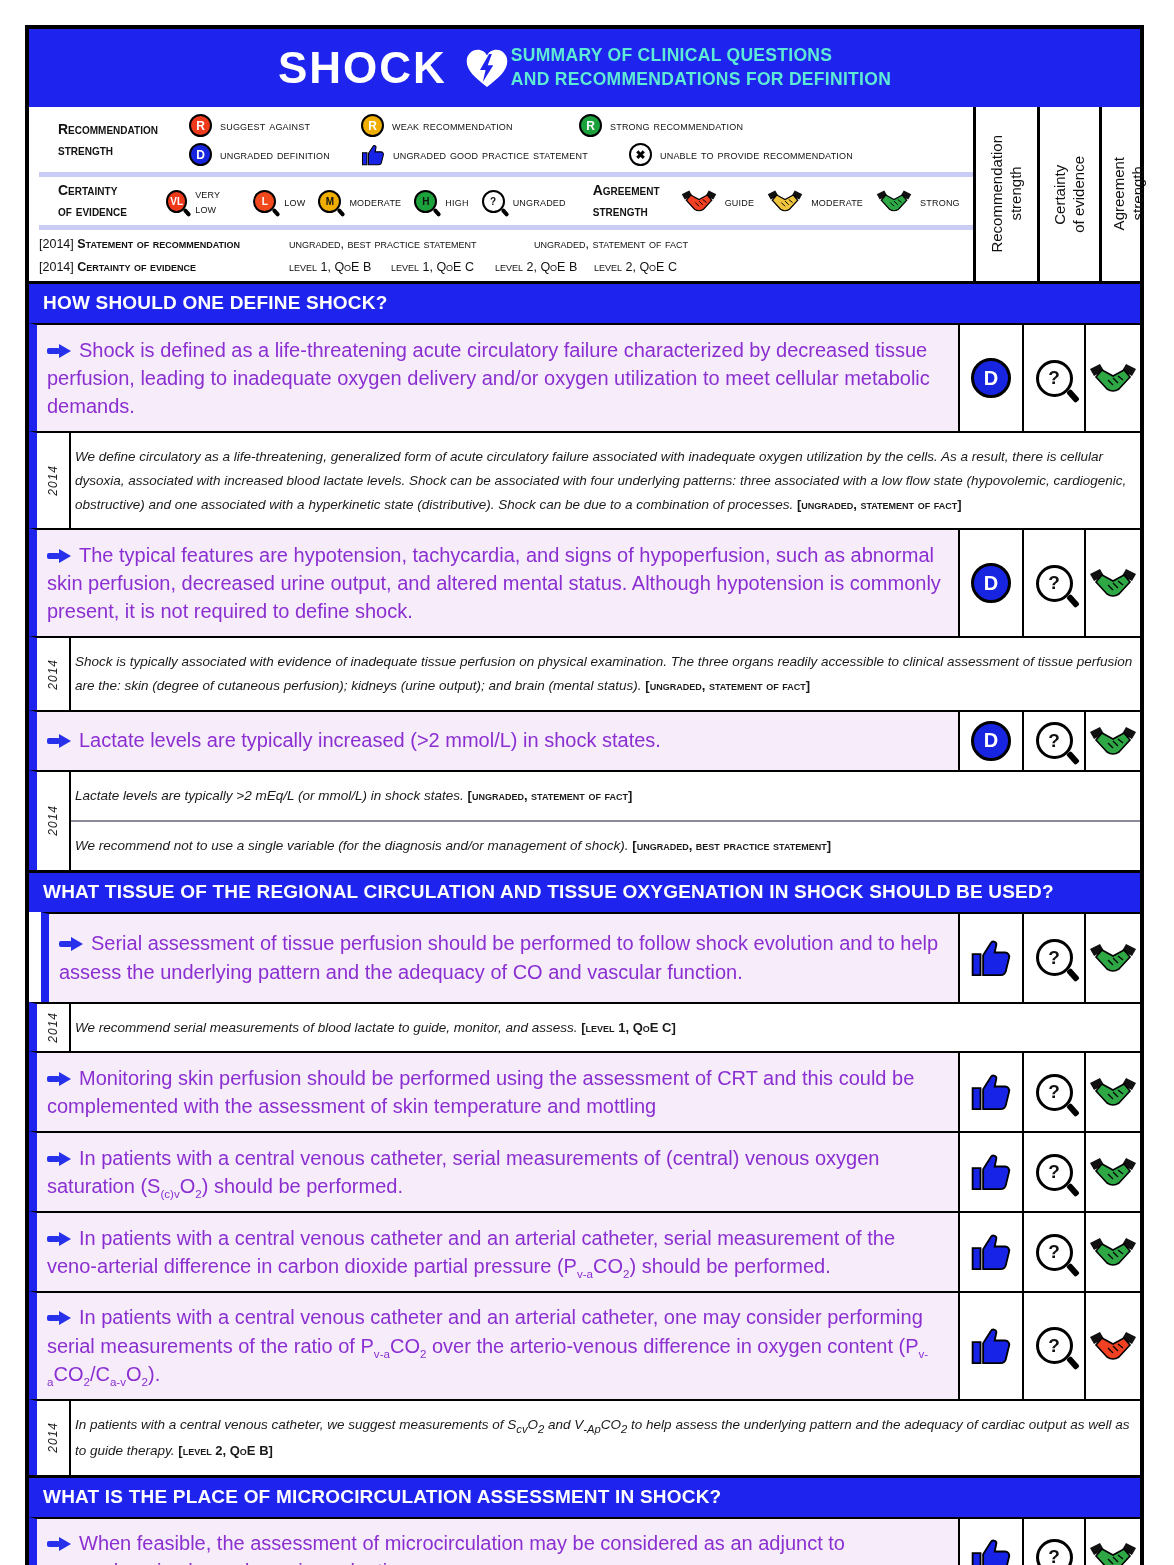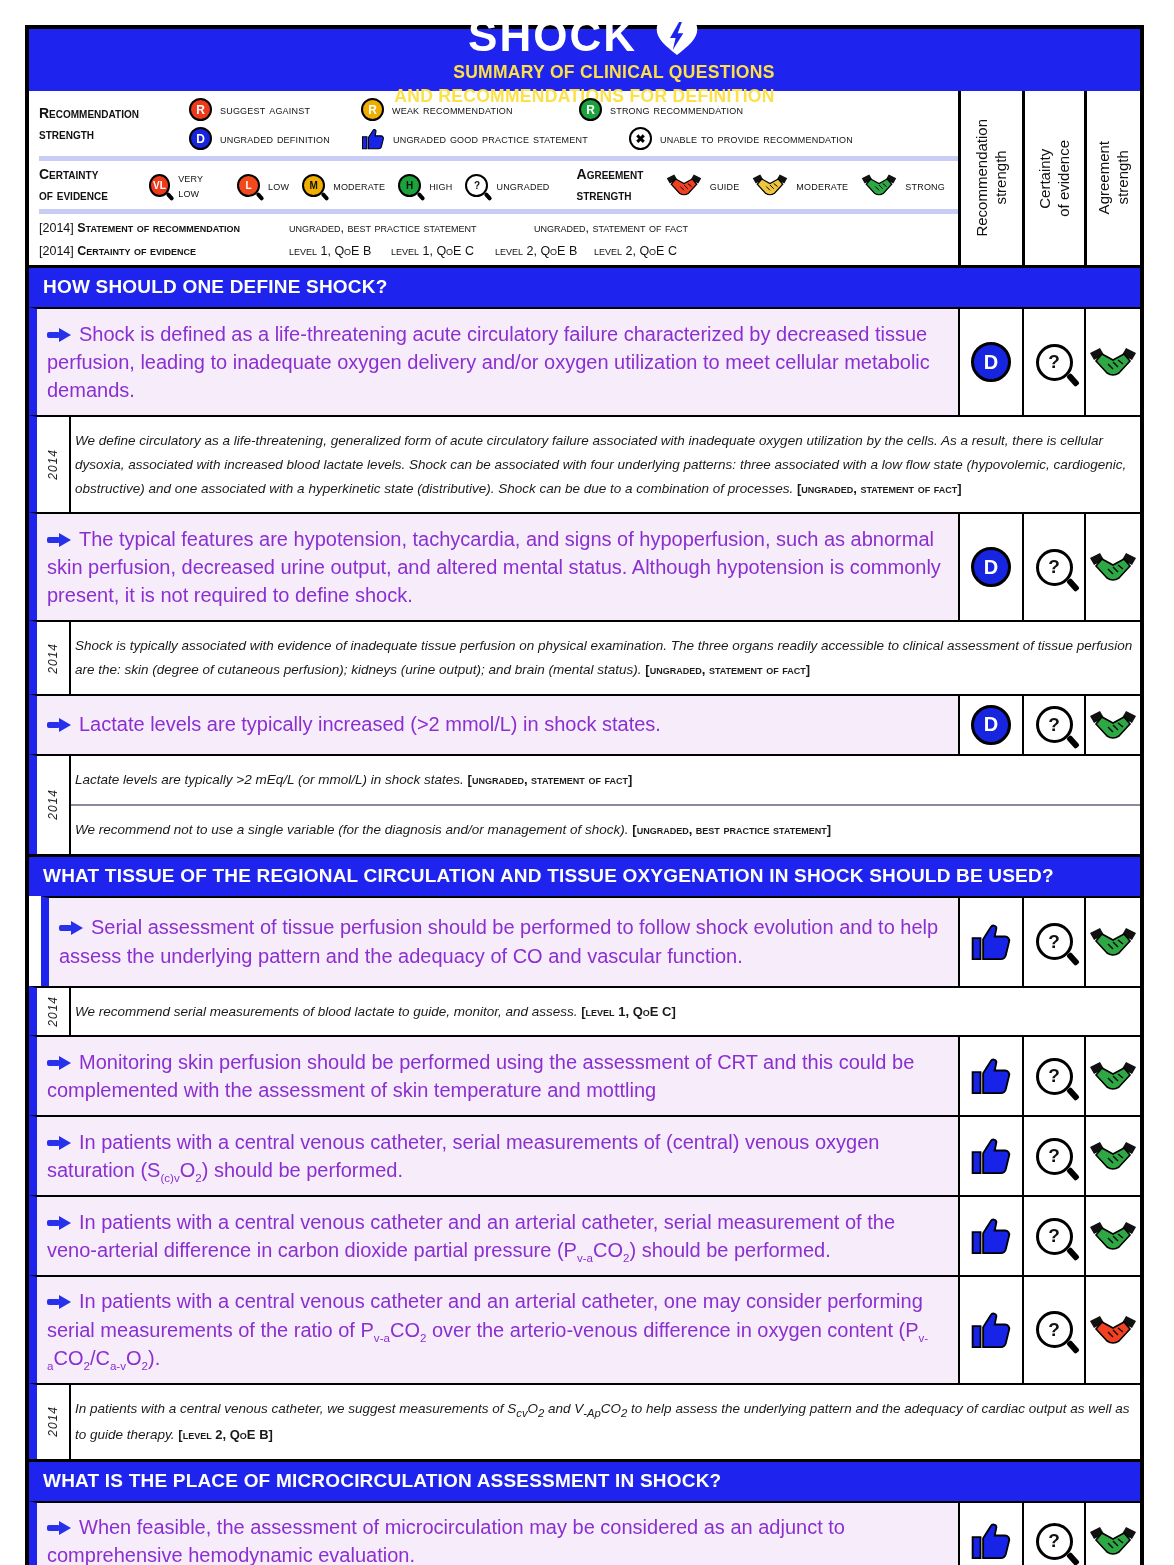--- a/index.html
+++ b/index.html
@@ -1,33 +1,33 @@
 <!DOCTYPE html>
 <html><head>
 <meta charset="utf-8">
 <style>
   html,body{margin:0;padding:0;background:#fff;}
   body{width:1174px;height:1565px;position:relative;font-family:"Liberation Sans",sans-serif;color:#111;}
   .frame{position:absolute;left:25px;top:25px;width:1111px;border:4px solid #000;background:#fff;}
 
   
-  .hdr{background:#1E24EE;height:62px;display:flex;align-items:center;justify-content:center;flex-direction:column;}
+  .hdr{background:#1E24EE;height:78px;display:flex;align-items:center;justify-content:center;}
   .hdr-left{display:flex;align-items:center;gap:16px;}
   .hdr-title{color:#fff;font-weight:bold;font-size:44px;letter-spacing:2px;}
-  .hdr-sub{color:#fde047;font-weight:bold;font-size:17.5px;text-align:right;white-space:pre-line;line-height:1.35;letter-spacing:.3px;}
+  .hdr-sub{color:#5eead4;font-weight:bold;font-size:17.5px;text-align:left;white-space:pre-line;line-height:1.35;letter-spacing:.3px;}
   .heart-svg{width:48px;height:42px;display:block;}
 
   
   .legend-band{display:grid;grid-template-columns:1fr 64px 62px 56px;min-height:154px;background:#fff;}
   .legend-left{padding:4px 0 2px 10px;}
   .col-head{border-left:3px solid #000;display:flex;align-items:center;justify-content:center;}
   .vertical{writing-mode:vertical-rl;transform:rotate(180deg);white-space:pre-line;font-size:15px;line-height:1.25;color:#111;text-align:center;}
   .lav{height:5px;background:#C9CCF4;margin:3px 0;}
   .lg-ab{display:grid;grid-template-columns:150px 1fr;align-items:center;}
-  .lg-label{font-variant:small-caps;font-weight:bold;font-size:14px;line-height:1.5;white-space:pre-line;}
+  .lg-label{font-variant:small-caps;font-weight:bold;font-size:14px;line-height:1.5;white-space:pre-line;margin-left:19px;}
   .lg-row{display:flex;align-items:center;height:29px;}
   .lg-item{display:inline-flex;align-items:center;gap:8px;}
   .lg-txt{font-variant:small-caps;font-size:13px;letter-spacing:.2px;}
   .wA1{width:172px;} .wA2{width:218px;}
   .wB1{width:172px;} .wB2{width:268px;}
   .lg-c{display:flex;align-items:center;min-height:40px;}
   .lg-c .lg-label{width:118px;}
   .lg-c .lg-label.agree{width:96px;margin-left:14px;}
   .lg-c .lg-item{margin-right:13px;}
   .lg-d,.lg-e{display:grid;align-items:center;font-size:12.5px;line-height:1.85;}

